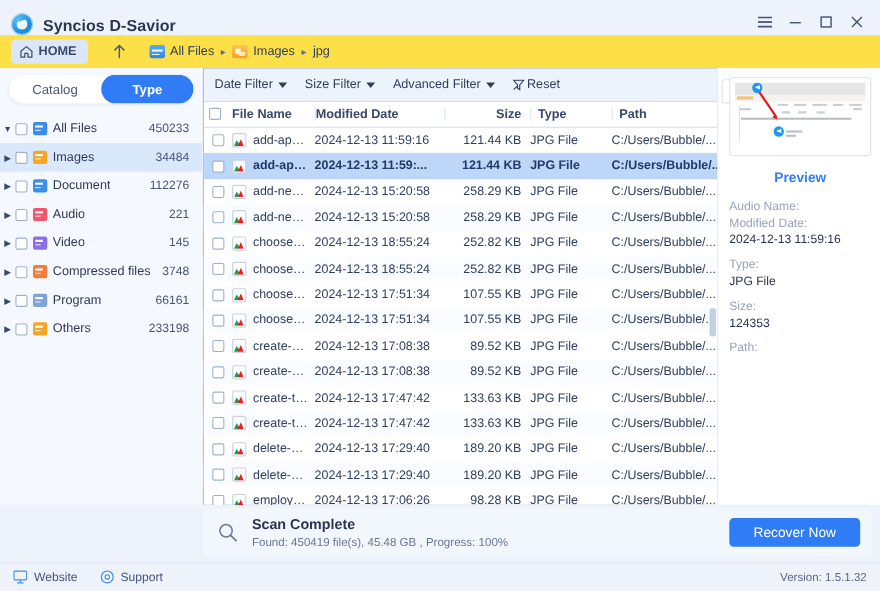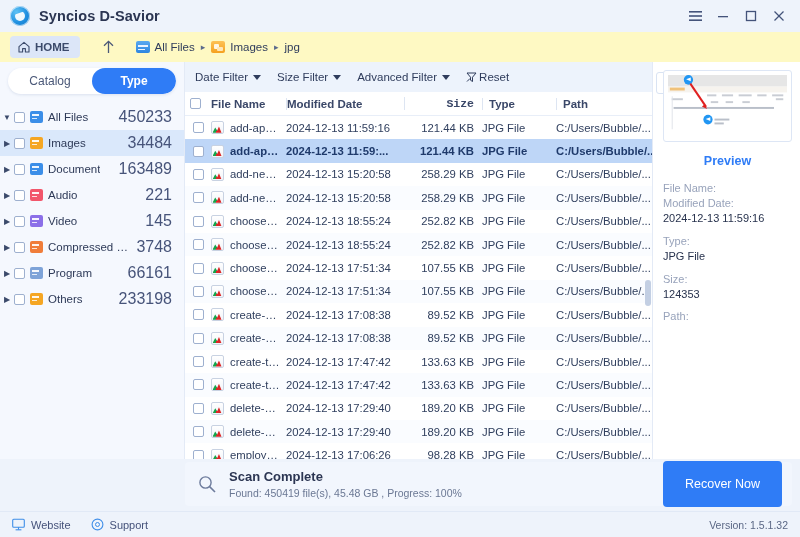--- a/index.html
+++ b/index.html
@@ -14,21 +14,21 @@
   #app {
     position: relative;
     width: 800px; height: 537px;
     background: #eef3fb;
     display: flex; flex-direction: column;
   }
 
   
   .titlebar {
     height: 32px; flex: 0 0 32px;
-    display: flex; align-items: center;
+    display: flex; align-items: flex-end;
     padding: 0 8px 0 10px;
     background: #eef3fb;
   }
   .logo {
     width: 20px; height: 20px; border-radius: 50%;
     background: radial-gradient(circle at 32% 30%, #5ec2f5 0%, #1f8fe0 55%, #1478c8 100%);
     position: relative; flex: 0 0 20px;
     box-shadow: 0 0 0 1px rgba(255,255,255,.6) inset;
   }
   .logo::after {
@@ -48,21 +48,21 @@
     display: flex; align-items: center; justify-content: center;
     color: #44537a;
   }
   .wc svg { display: block; }
 
   
   .navbar {
     height: 30px; flex: 0 0 30px;
     display: flex; align-items: center;
     padding: 0 10px;
-    background: #fef9c3;
+    background: #fde047;
   }
   .homebtn {
     display: flex; align-items: center; gap: 5px;
     height: 22px; padding: 0 10px 0 8px;
     background: #dce6f8; border-radius: 4px;
     color: #3a4straight; color: #3b4a6b; font-size: 11.5px; font-weight: 600;
   }
   .uparrow {
     margin-left: 20px; width: 18px; height: 20px;
     display: flex; align-items: center; justify-content: center;
@@ -116,21 +116,21 @@
     color: #3b4a6b; font-size: 8px;
   }
   .cbox {
     width: 11px; height: 11px; flex: 0 0 11px; margin-right: 5px;
     border: 1px solid #9eb0cf; background: #fff; border-radius: 2px;
   }
   .tico { width: 13px; height: 12px; flex: 0 0 13px; margin-right: 5px; border-radius: 2px; position: relative; }
   .tico::before { content:""; position:absolute; left:2px; top:3px; width:7px; height:1.5px; background:rgba(255,255,255,.92); }
   .tico::after  { content:""; position:absolute; left:2px; top:6.5px; width:5px; height:1.5px; background:rgba(255,255,255,.8); }
   .tlabel { white-space: nowrap; overflow: hidden; text-overflow: ellipsis; }
-  .tcount { margin-left: auto; font-size: 16px; color: #47547a; padding-left: 6px; }
+  .tcount { margin-left: auto; font-size: 11px; color: #47547a; padding-left: 6px; }
   .trow.indent .caret { visibility: hidden; }
   .trow.indent { padding-left: 14px; }
 
   
   .center { flex: 1 1 auto; display: flex; flex-direction: column; min-width: 0; background: #0f172a; }
   .filterbar {
     height: 30px; flex: 0 0 30px; display: flex; align-items: center;
     background: #edf3fc; padding: 0 10px; gap: 16px;
   }
   .fitem { display: flex; align-items: center; gap: 5px; font-size: 11.5px; color: #2f3c5c; }
@@ -150,21 +150,21 @@
   .c-name { flex: 1 1 auto; min-width: 0; display: flex; align-items: center; gap: 6px; padding-right: 6px; }
   .c-date { width: 118px; flex: 0 0 118px; }
   .c-size { width: 78px; flex: 0 0 78px; text-align: right; padding-right: 8px; }
   .c-type { width: 74px; flex: 0 0 74px; }
   .c-path { width: 96px; flex: 0 0 96px; overflow: hidden; white-space: nowrap; }
   .nm { overflow: hidden; white-space: nowrap; text-overflow: ellipsis; }
 
   .h-chk { width: 26px; flex: 0 0 26px; display: flex; align-items: center; justify-content: center; }
   .h-name { flex: 1 1 auto; min-width: 0; }
   .h-date { width: 118px; flex: 0 0 118px; border-left: 1px solid #dde5f2; padding-left: 0; }
-  .h-size { width: 78px; flex: 0 0 78px; text-align: right; padding-right: 8px; border-left: 1px solid #dde5f2; font-family: Liberation Mono, monospace; }
+  .h-size { width: 78px; flex: 0 0 78px; text-align: right; padding-right: 8px; border-left: 1px solid #dde5f2; }
   .h-type { width: 74px; flex: 0 0 74px; border-left: 1px solid #dde5f2; padding-left: 6px; }
   .h-path { width: 96px; flex: 0 0 96px; border-left: 1px solid #dde5f2; padding-left: 6px; }
 
   .jico { width: 13px; height: 13px; flex: 0 0 13px; position: relative; }
   .jico::before {
     content:""; position:absolute; inset:0;
     background: linear-gradient(#ffffff, #f0f3f8);
     border: 1px solid #c8d2e2; border-radius: 2px;
   }
   .jico::after {
@@ -200,21 +200,21 @@
   .status {
     height: 44px; background: #f2f6fd; border-radius: 4px;
     display: flex; align-items: center; padding: 0 10px 0 12px;
   }
   .statico { width: 26px; flex: 0 0 26px; color: #5d6b8c; display: flex; align-items: center; }
   .stattext { margin-left: 6px; }
   .stattitle { font-size: 13px; font-weight: 600; color: #2b3552; }
   .statsub { font-size: 10.5px; color: #6b7894; margin-top: 3px; }
   .recover {
     margin-left: auto; background: #2f7cf6; color: #fff;
-    height: 46px; padding: 0 22px; border-radius: 4px;
+    height: 26px; padding: 0 22px; border-radius: 4px;
     display: flex; align-items: center; font-size: 12.5px;
   }
 
   
   .footer {
     flex: 0 0 26px; display: flex; align-items: center;
     padding: 0 12px; background: #eef3fb; border-top: 1px solid #e1e9f6;
     font-size: 11px; color: #45527a;
   }
   .fbtn { display: flex; align-items: center; gap: 6px; margin-right: 20px; }
@@ -329,21 +329,21 @@
             <div class="cbox"></div>
             <div class="tico" style="background: rgb(245, 166, 35);"></div>
             <div class="tlabel">Images</div>
             <div class="tcount">34484</div>
           </div>
           <div class="trow">
             <div class="caret">▶</div>
             <div class="cbox"></div>
             <div class="tico" style="background: rgb(59, 142, 232);"></div>
             <div class="tlabel">Document</div>
-            <div class="tcount">163489</div>
+            <div class="tcount">112276</div>
           </div>
           <div class="trow">
             <div class="caret">▶</div>
             <div class="cbox"></div>
             <div class="tico" style="background: rgb(242, 86, 107);"></div>
             <div class="tlabel">Audio</div>
             <div class="tcount">221</div>
           </div>
           <div class="trow">
             <div class="caret">▶</div>
@@ -646,21 +646,21 @@
               <rect x="50" y="49" width="10" height="2"></rect>
             </g>
           <g stroke="#e02020" stroke-width="2.2" fill="none">
             <line x1="24" y1="9" x2="41" y2="33"></line>
           </g>
           <path d="M42 35 l-5.5 -2.5 l3 -2.2 z" fill="#e02020"></path>
         </svg>
       </div>
       <div class="previewbtn">Preview</div>
       <div class="meta" id="meta">
-          <div class="mlabel">File Name:</div>
+          <div class="mlabel">Audio Name:</div>
           <div class="mlabel">Modified Date:</div>
           <div class="mval">2024-12-13 11:59:16</div>
           <div class="mlabel">Type:</div>
           <div class="mval">JPG File</div>
           <div class="mlabel">Size:</div>
           <div class="mval">124353</div>
           <div class="mlabel">Path:</div>
           <div class="mval"></div>
         </div>
     </div>

